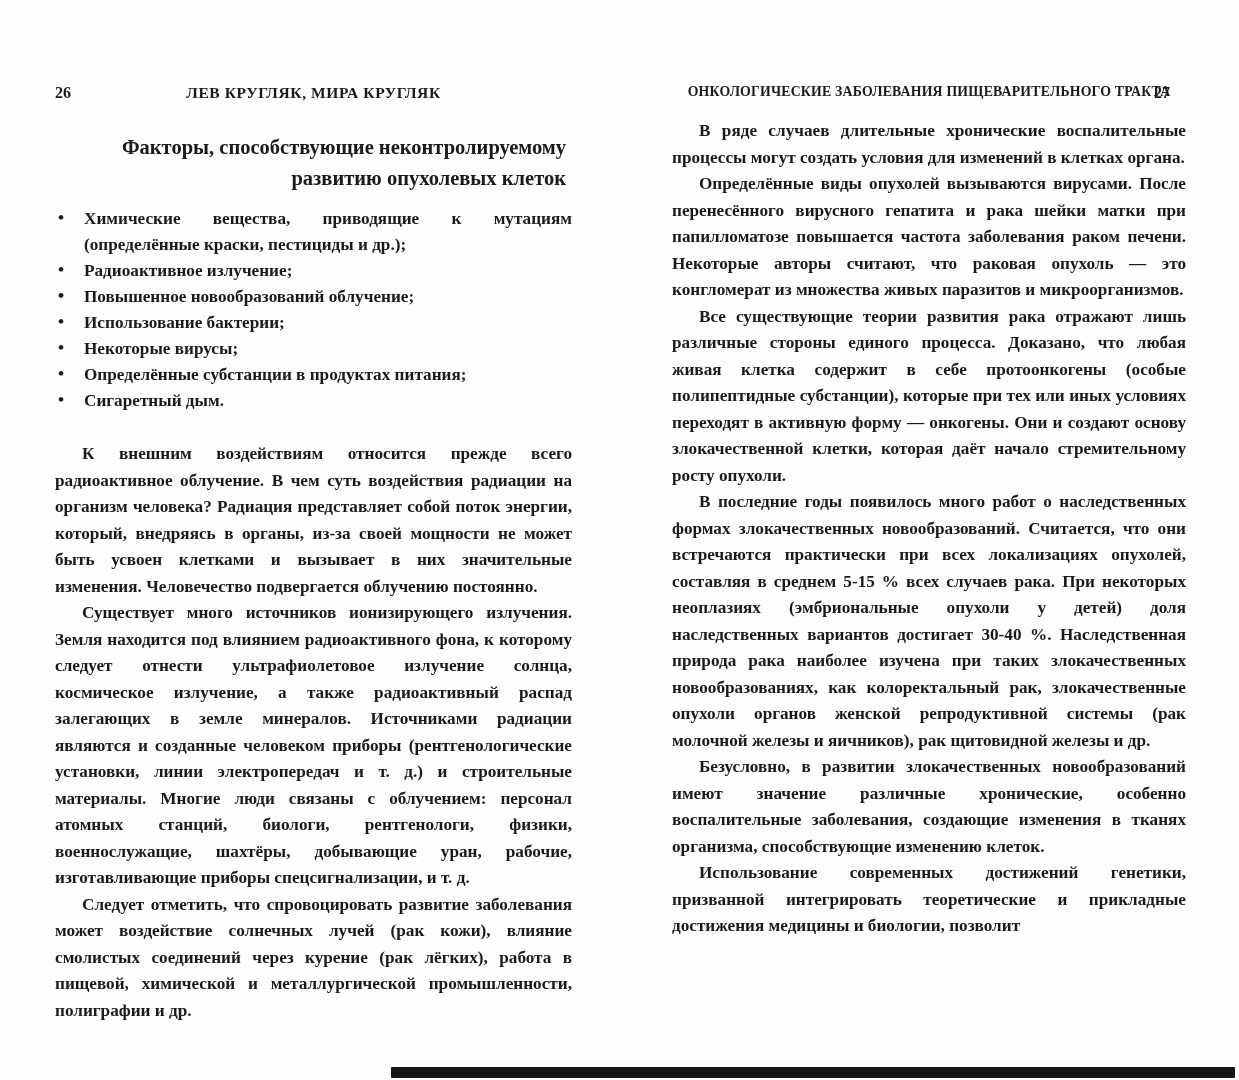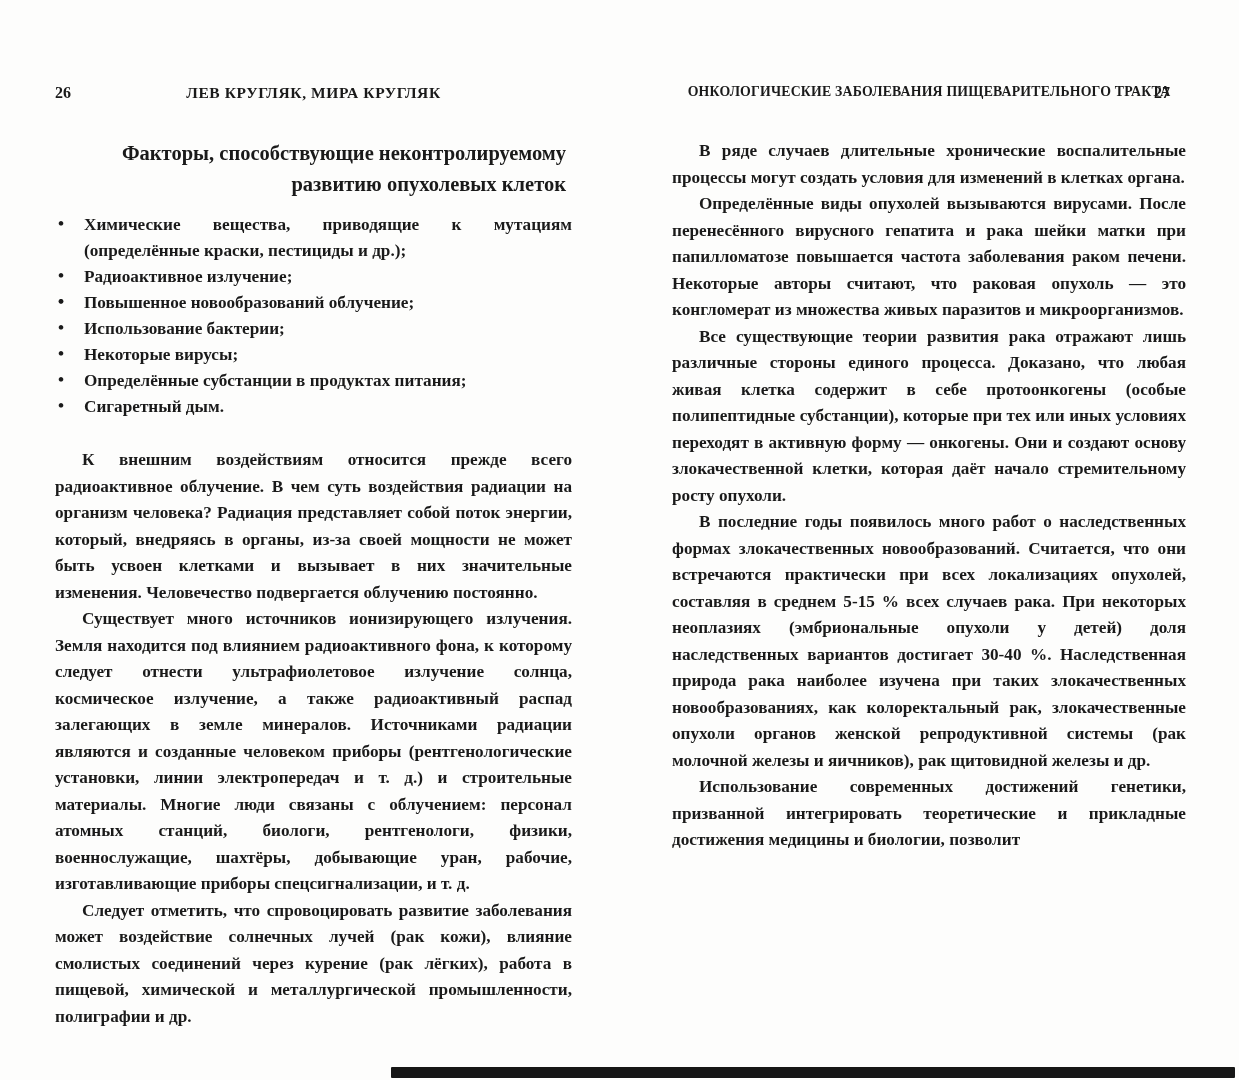--- a/index.html
+++ b/index.html
@@ -32,21 +32,21 @@
   .page.right {
     width: 619px;
     padding: 84px 53px 0 52px;
   }
   .running-header {
     position: relative;
     display: flex;
     justify-content: center;
     align-items: baseline;
     font-weight: 700;
-    margin-bottom: 34px;
+    margin-bottom: 14px;
     height: 20px;
   }
   .running-title {
     font-size: 15.5px;
     letter-spacing: 0.6px;
     white-space: nowrap;
   }
   .running-title.small {
     font-size: 13.8px;
     letter-spacing: 0.2px;
@@ -139,18 +139,19 @@
   <section class="page right">
     <header class="running-header">
       <span class="running-title small">ОНКОЛОГИЧЕСКИЕ ЗАБОЛЕВАНИЯ ПИЩЕВАРИТЕЛЬНОГО ТРАКТА</span>
       <span class="pagenum pos-right">27</span>
     </header>
 
     <p class="para">В ряде случаев длительные хронические воспалительные процессы могут создать условия для изменений в клетках органа.</p>
     <p class="para">Определённые виды опухолей вызываются вирусами. После перенесённого вирусного гепатита и рака шейки матки при папилломатозе повышается частота заболевания раком печени. Некоторые авторы считают, что раковая опухоль — это конгломерат из множества живых паразитов и микроорганизмов.</p>
     <p class="para">Все существующие теории развития рака отражают лишь различные стороны единого процесса. Доказано, что любая живая клетка содержит в себе протоонкогены (особые полипептидные субстанции), которые при тех или иных условиях переходят в активную форму — онкогены. Они и создают основу злокачественной клетки, которая даёт начало стремительному росту опухоли.</p>
     <p class="para">В последние годы появилось много работ о наследственных формах злокачественных новообразований. Считается, что они встречаются практически при всех локализациях опухолей, составляя в среднем 5-15 % всех случаев рака. При некоторых неоплазиях (эмбриональные опухоли у детей) доля наследственных вариантов достигает 30-40 %. Наследственная природа рака наиболее изучена при таких злокачественных новообразованиях, как колоректальный рак, злокачественные опухоли органов женской репродуктивной системы (рак молочной железы и яичников), рак щитовидной железы и др.</p>
+    <p class="para">Безусловно, в развитии злокачественных новообразований имеют значение различные хронические, особенно воспалительные заболевания, создающие изменения в тканях организма, способствующие изменению клеток.</p>
     <p class="para">Использование современных достижений генетики, призванной интегрировать теоретические и прикладные достижения медицины и биологии, позволит</p>
   </section>
 
 </div>
 
 <div class="scan-bar"></div>
 
 </body></html>

